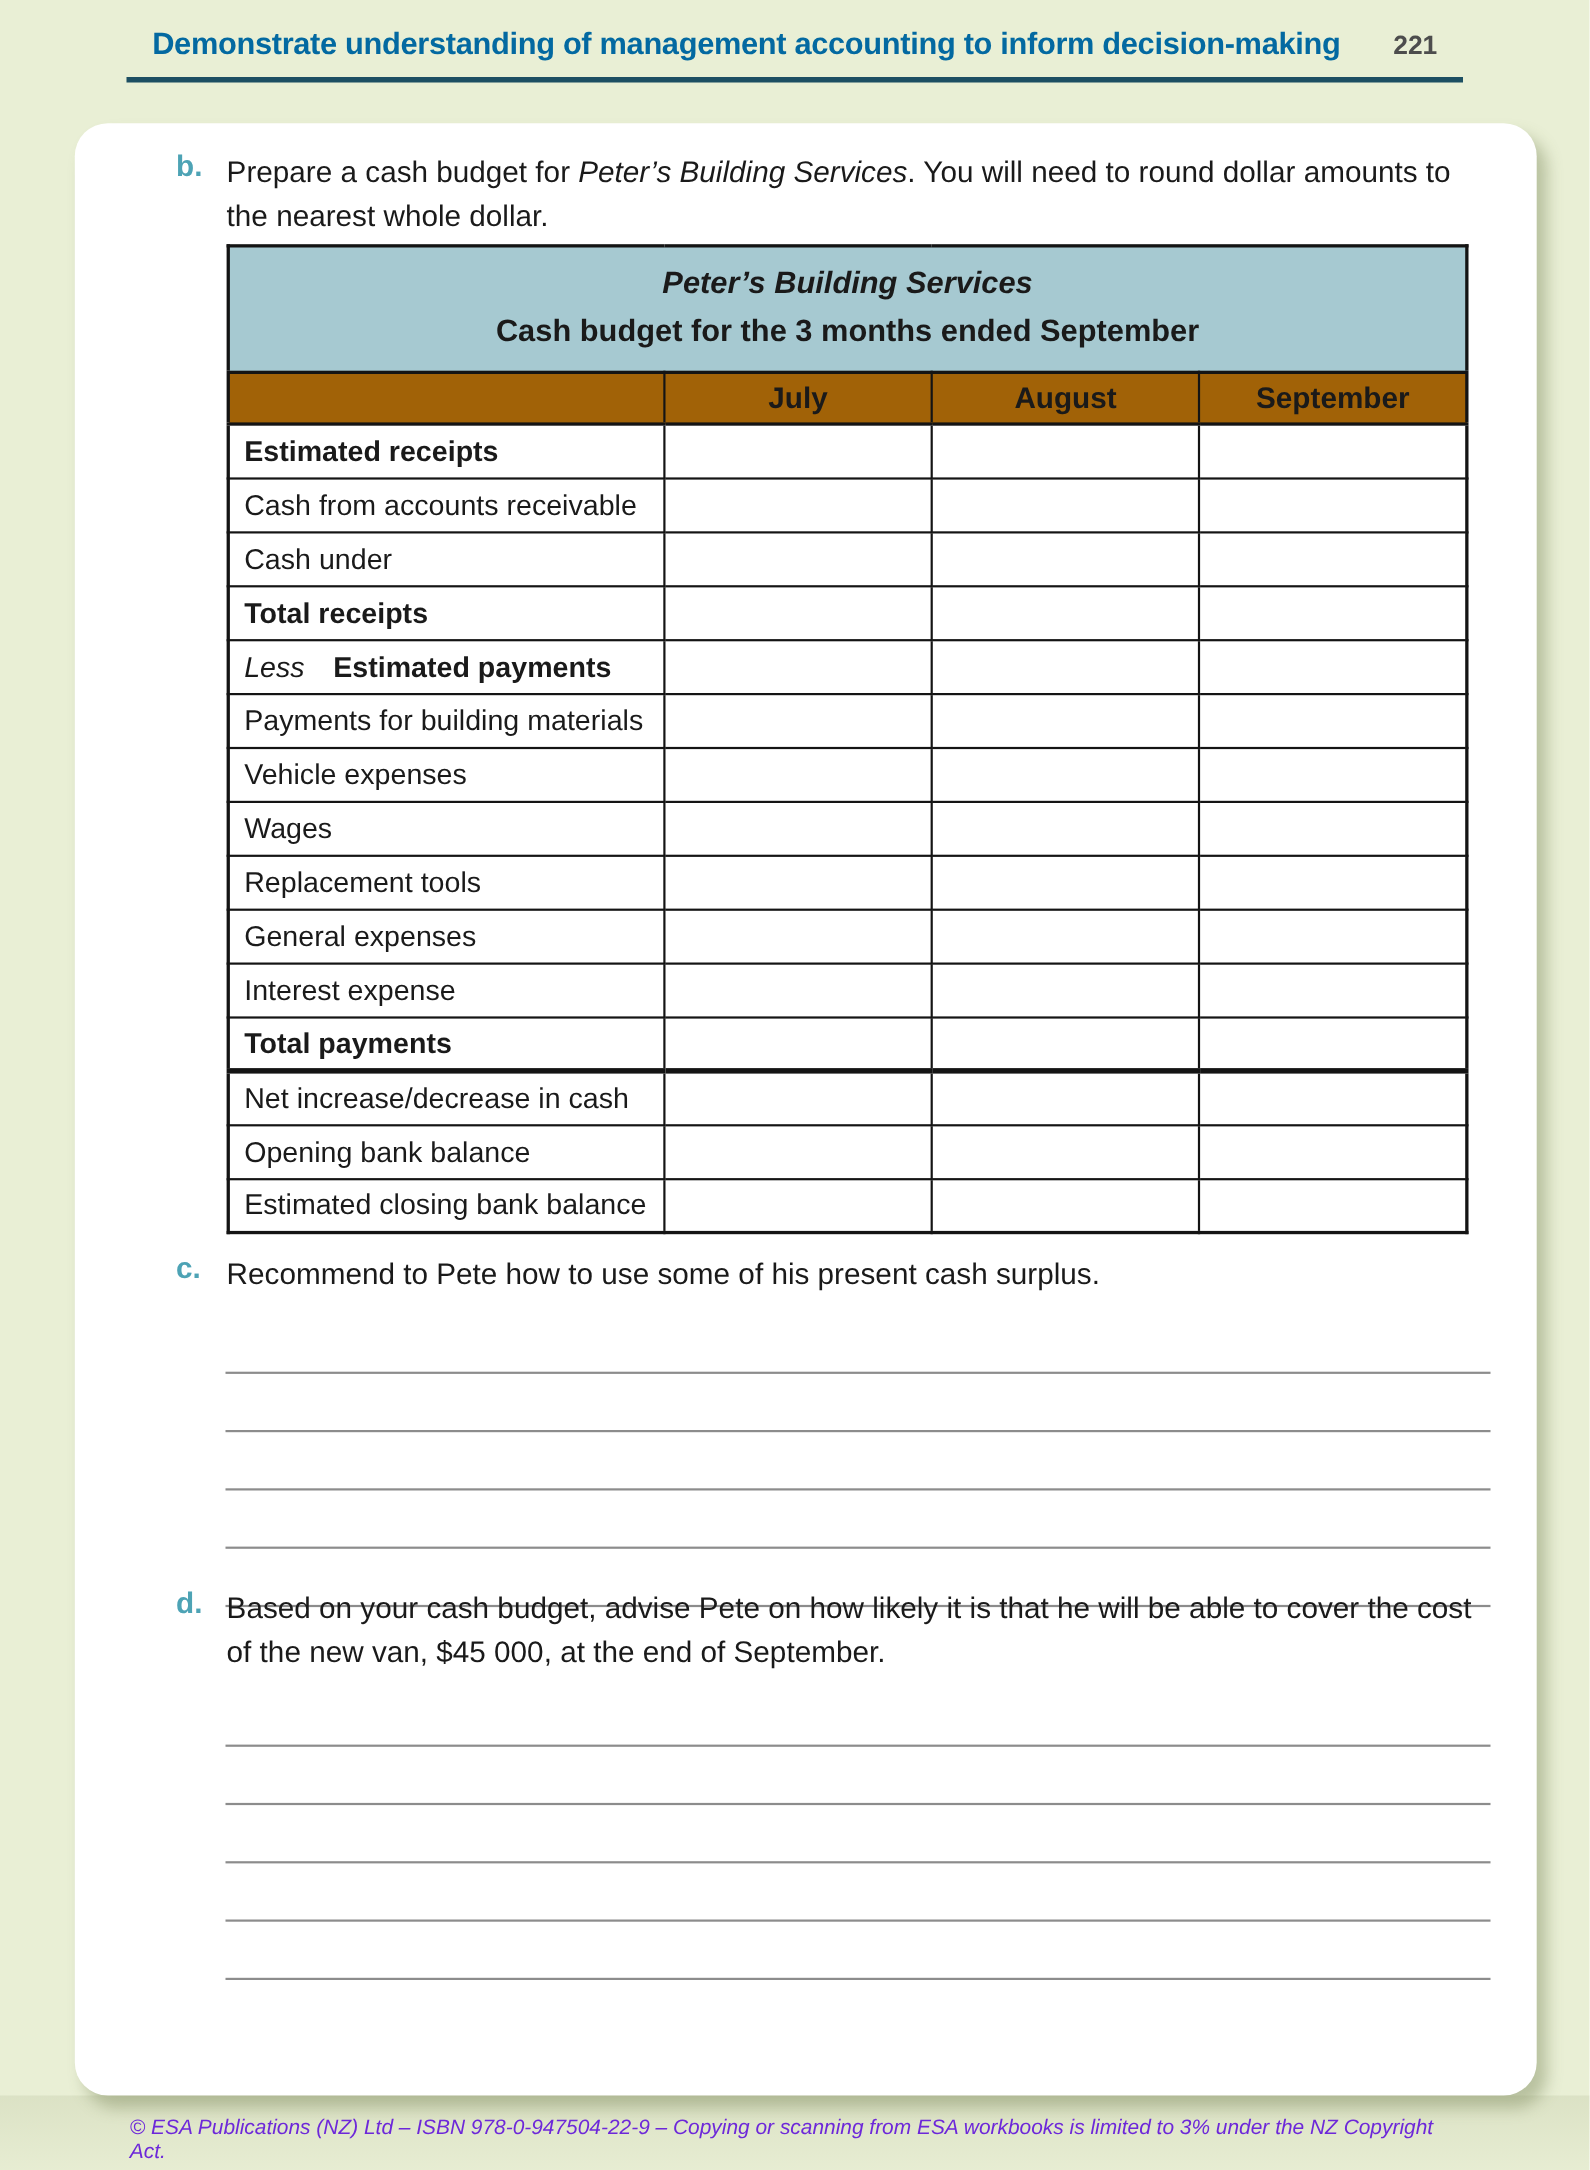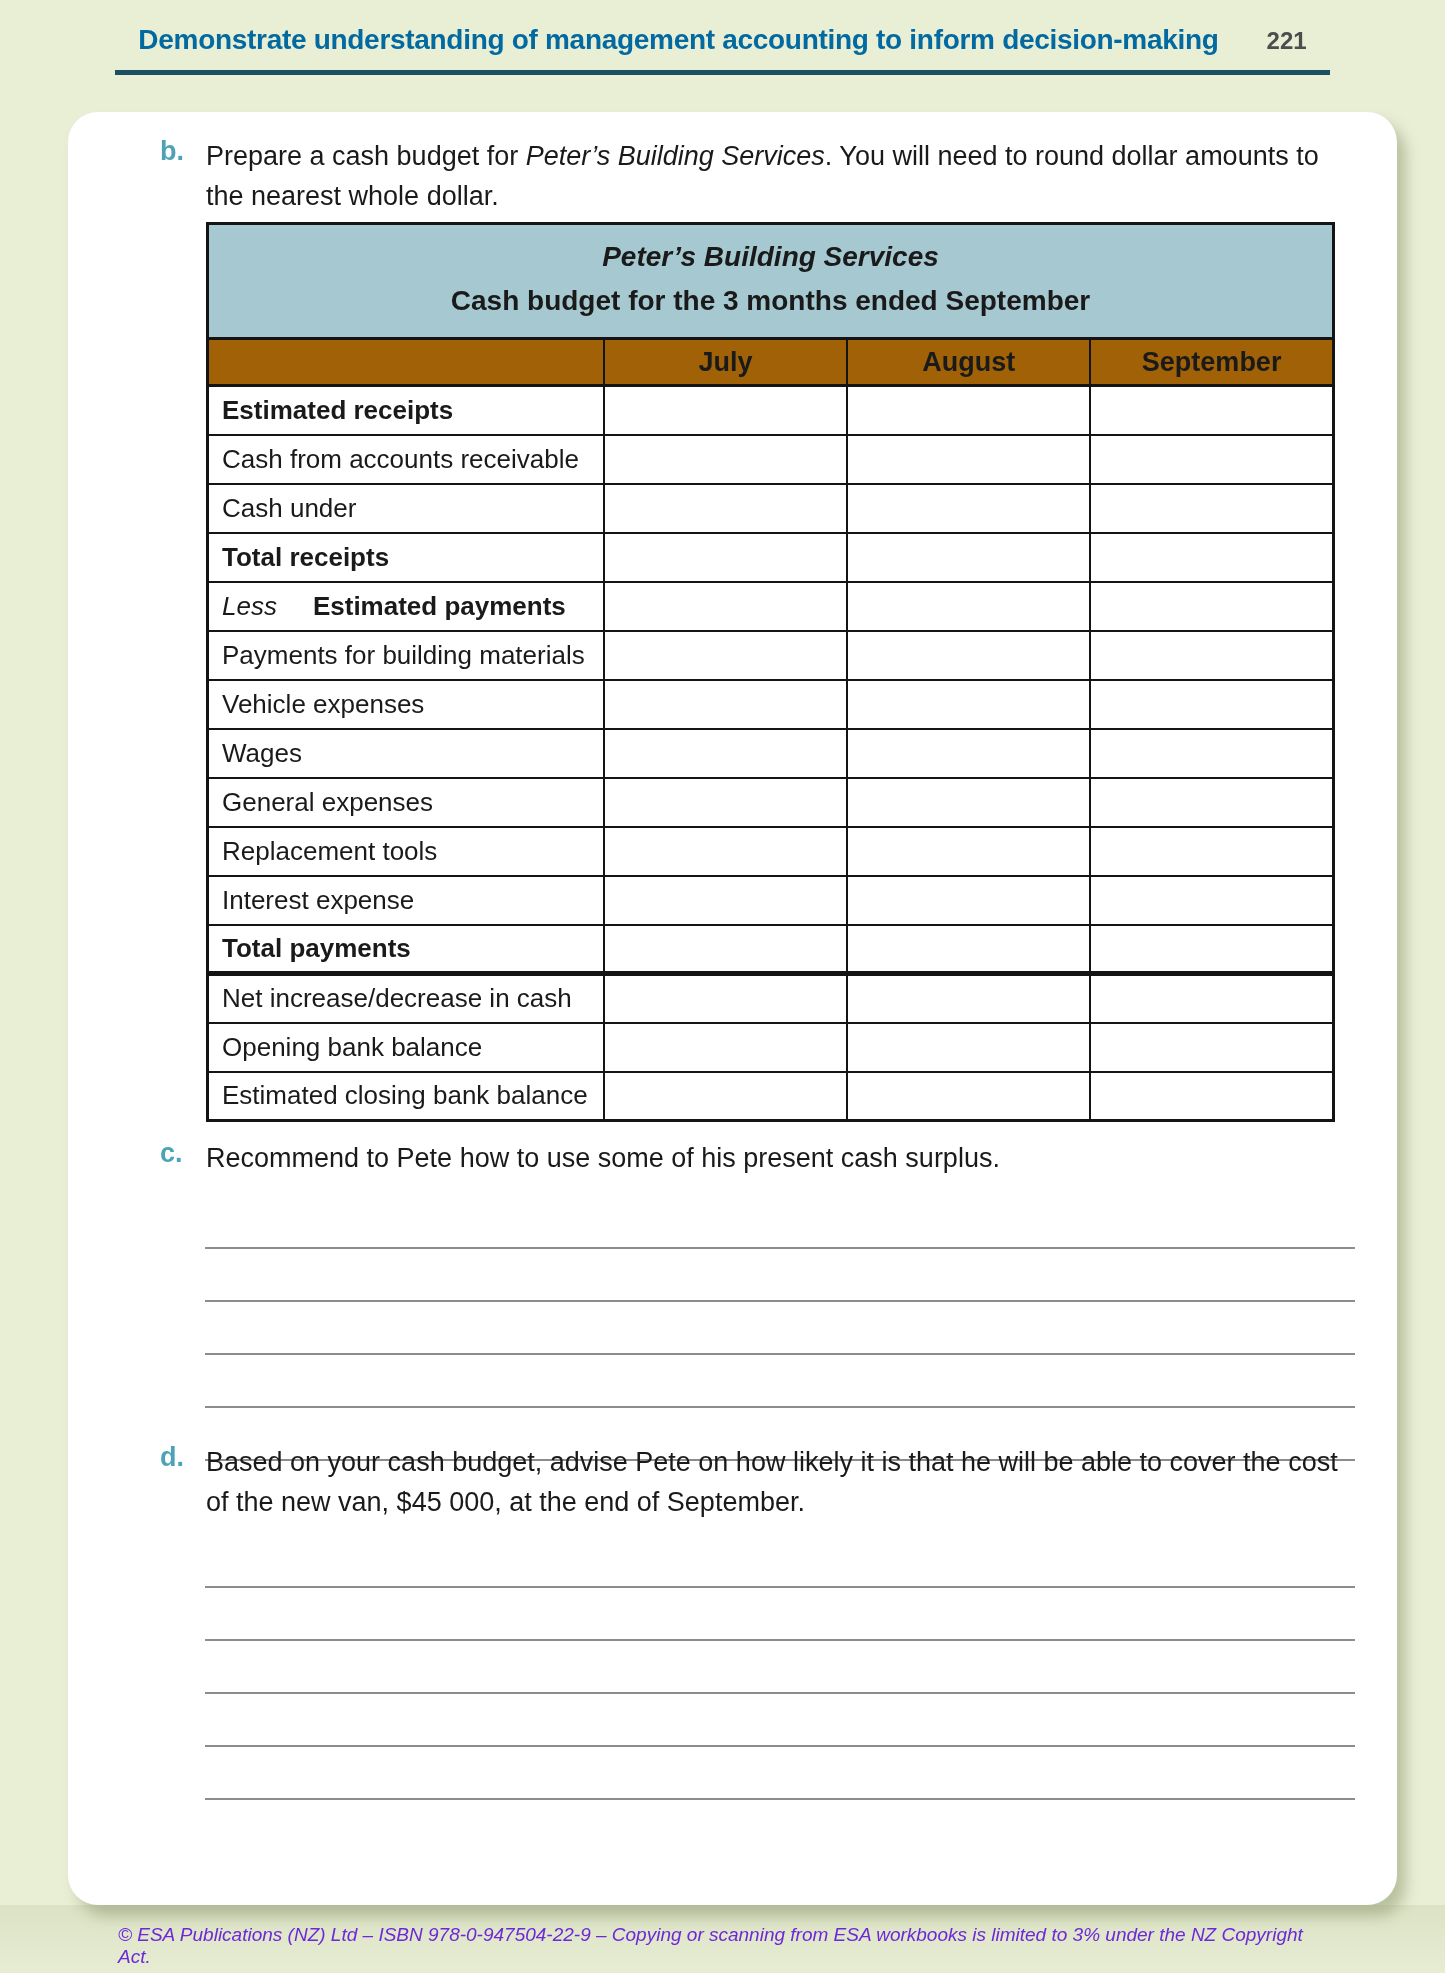--- a/index.html
+++ b/index.html
@@ -55,21 +55,21 @@
     background:#a6c9d1; text-align:center; padding:10px 0 14px 0;
     border-bottom:3px solid #141414 !important;
   }
   .title-cell .t1 { font-size:28px; font-weight:bold; font-style:italic; line-height:44px; }
   .title-cell .t2 { font-size:28px; font-weight:bold; line-height:44px; }
   tr.col-head td {
     background:#a16207; font-weight:bold; font-size:27px; text-align:center;
     height:47px; border-bottom:3px solid #141414;
   }
   tr.thick-top td { border-top:5px solid #141414; }
-  .less-prefix { font-style:italic; font-weight:normal; margin-right:10px; }
+  .less-prefix { font-style:italic; font-weight:normal; }
   .less-label  { font-weight:bold;margin-left:26px; }
 
   
   .answer-lines { position:absolute; left:137px; width:1150px; }
   .al-c { top:1135px; }
   .al-d { top:1474px; }
   .answer-line { height:53px; border-bottom:2px solid #8c8c8c; }
   .answer-line:first-child { height:0px; border-bottom:2px solid #8c8c8c; margin-bottom:0; }
   
   .answer-lines .answer-line { height:0; margin-top:51px; border-bottom:2px solid #8c8c8c; }
@@ -166,27 +166,27 @@
         <td></td>
         <td></td>
       </tr>
       <tr>
         <td class="label-cell">Wages</td>
         <td></td>
         <td></td>
         <td></td>
       </tr>
       <tr>
+        <td class="label-cell">Replacement tools</td>
+        <td></td>
+        <td></td>
+        <td></td>
+      </tr>
+      <tr>
         <td class="label-cell">General expenses</td>
-        <td></td>
-        <td></td>
-        <td></td>
-      </tr>
-      <tr>
-        <td class="label-cell">Replacement tools</td>
         <td></td>
         <td></td>
         <td></td>
       </tr>
       <tr>
         <td class="label-cell">Interest expense</td>
         <td></td>
         <td></td>
         <td></td>
       </tr>

